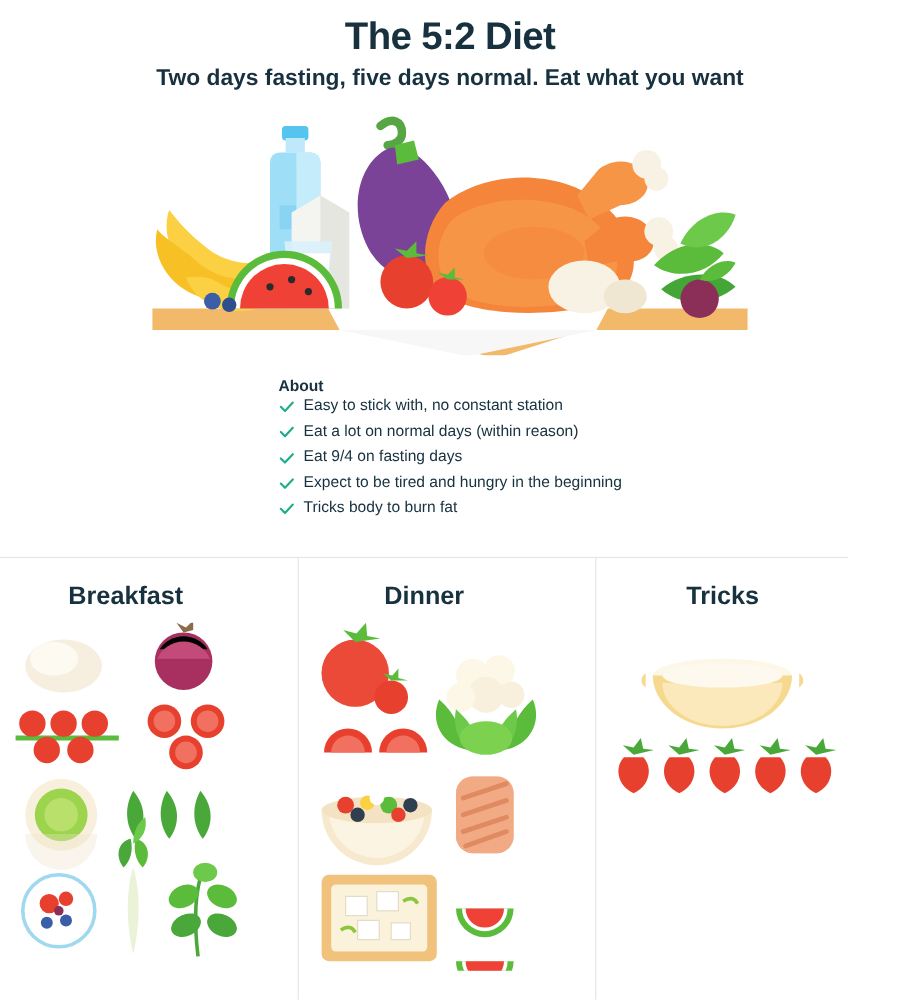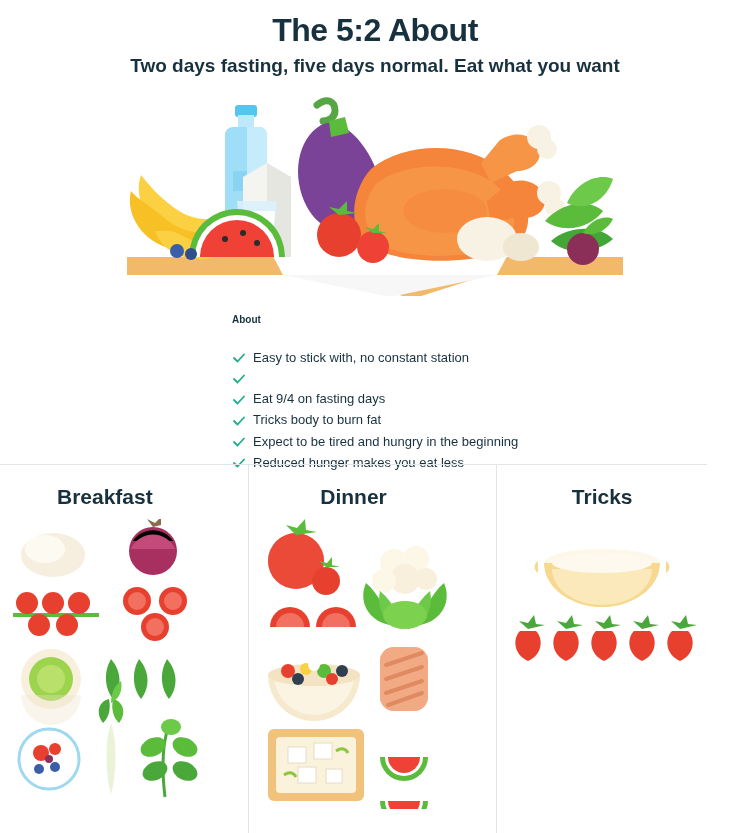--- a/index.html
+++ b/index.html
@@ -35,29 +35,29 @@
   
   .hero { position: relative; height: 205px; margin-top: 14px; }
   .hero svg { position: absolute; left: 50%; transform: translateX(-50%); top: 0; }
 
   
   .about {
     margin: 18px 0 0 232px;
     width: 420px;
   }
   .about-title {
-    font-size: 10px;
+    font-size: 13px;
     font-weight: bold;
     color: #17313f;
-    margin-bottom: 25px;
+    margin-bottom: 1px;
   }
   .about-list { list-style: none; margin: 0; padding: 0; }
   .about-list li {
     display: flex;
-    align-items: center;
+    align-items: flex-end;
     font-size: 13px;
     color: #17313f;
     margin-bottom: 5px;
     line-height: 1.25;
   }
   .check {
     width: 14px;
     height: 14px;
     flex: 0 0 14px;
     margin-right: 7px;
@@ -92,21 +92,21 @@
     display: flex;
     justify-content: center;
   }
 </style>
 </head>
 <body>
 
 <div class="page">
 
   <div class="header">
-    <h1 class="title">The 5:2 About</h1>
+    <h1 class="title">The 5:2 Diet</h1>
     <p class="subtitle">Two days fasting, five days normal. Eat what you want</p>
   </div>
 
   <div class="hero">
     <svg width="520" height="205" viewBox="0 0 520 205">
 
       <path d="M12 166 h496 v18 H12 z" fill="#f3b96b"></path>
       <path d="M222 184 h150 l-75 24 z" fill="#f3b96b"></path>
 
       <path d="M150 150 h250 l-18 34 H168 z" fill="#ffffff"></path>
@@ -180,52 +180,45 @@
             </svg>
         </span>
         <span>Easy to stick with, no constant station</span>
       </li>
       <li>
         <span class="check">
           <svg width="14" height="14" viewBox="0 0 14 14">
               <path d="M2 7 L5.5 10.5 L12 3.5" fill="none" stroke="#1fae8a" stroke-width="1.8" stroke-linecap="round" stroke-linejoin="round"></path>
             </svg>
         </span>
+        <span>Eat a lot on normal days (within reason)</span>
       </li>
       <li>
         <span class="check">
           <svg width="14" height="14" viewBox="0 0 14 14">
               <path d="M2 7 L5.5 10.5 L12 3.5" fill="none" stroke="#1fae8a" stroke-width="1.8" stroke-linecap="round" stroke-linejoin="round"></path>
             </svg>
         </span>
         <span>Eat 9/4 on fasting days</span>
       </li>
       <li>
         <span class="check">
           <svg width="14" height="14" viewBox="0 0 14 14">
               <path d="M2 7 L5.5 10.5 L12 3.5" fill="none" stroke="#1fae8a" stroke-width="1.8" stroke-linecap="round" stroke-linejoin="round"></path>
             </svg>
         </span>
+        <span>Expect to be tired and hungry in the beginning</span>
+      </li>
+      <li>
+        <span class="check">
+          <svg width="14" height="14" viewBox="0 0 14 14">
+              <path d="M2 7 L5.5 10.5 L12 3.5" fill="none" stroke="#1fae8a" stroke-width="1.8" stroke-linecap="round" stroke-linejoin="round"></path>
+            </svg>
+        </span>
         <span>Tricks body to burn fat</span>
-      </li>
-      <li>
-        <span class="check">
-          <svg width="14" height="14" viewBox="0 0 14 14">
-              <path d="M2 7 L5.5 10.5 L12 3.5" fill="none" stroke="#1fae8a" stroke-width="1.8" stroke-linecap="round" stroke-linejoin="round"></path>
-            </svg>
-        </span>
-        <span>Expect to be tired and hungry in the beginning</span>
-      </li>
-      <li>
-        <span class="check">
-          <svg width="14" height="14" viewBox="0 0 14 14">
-              <path d="M2 7 L5.5 10.5 L12 3.5" fill="none" stroke="#1fae8a" stroke-width="1.8" stroke-linecap="round" stroke-linejoin="round"></path>
-            </svg>
-        </span>
-        <span>Reduced hunger makes you eat less</span>
       </li>
     </ul>
   </div>
 
   <div class="columns">
 
     <div class="col">
       <h2 class="col-title">Breakfast</h2>
       <div class="col-art">
         <svg width="200" height="290" viewBox="0 0 200 290">

